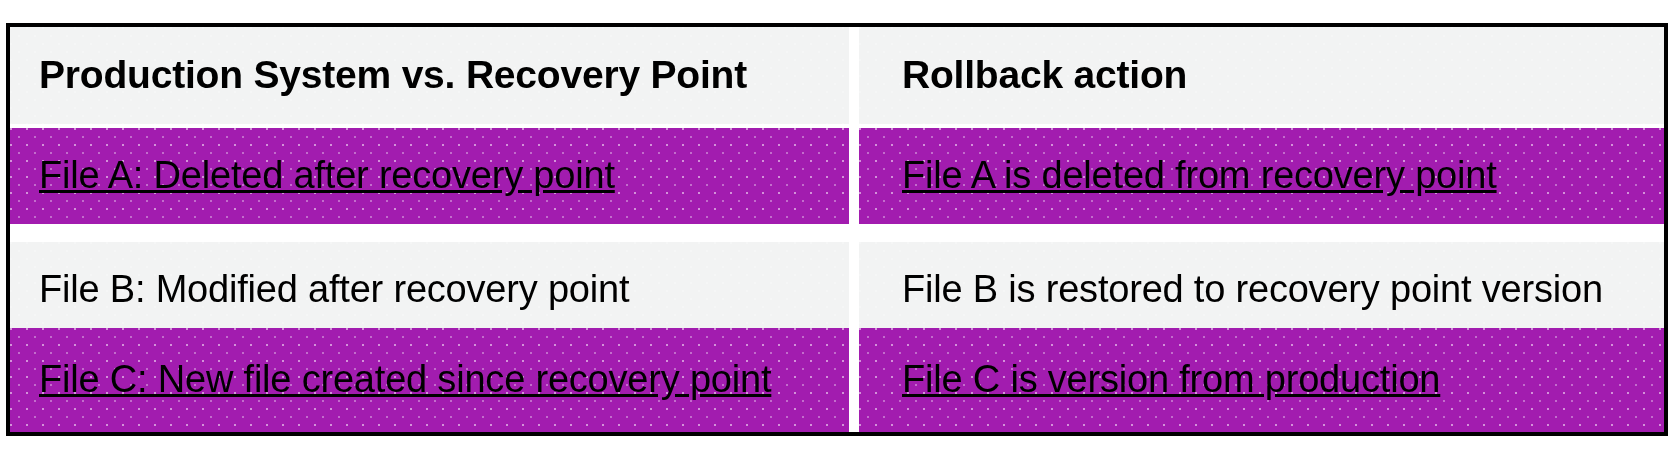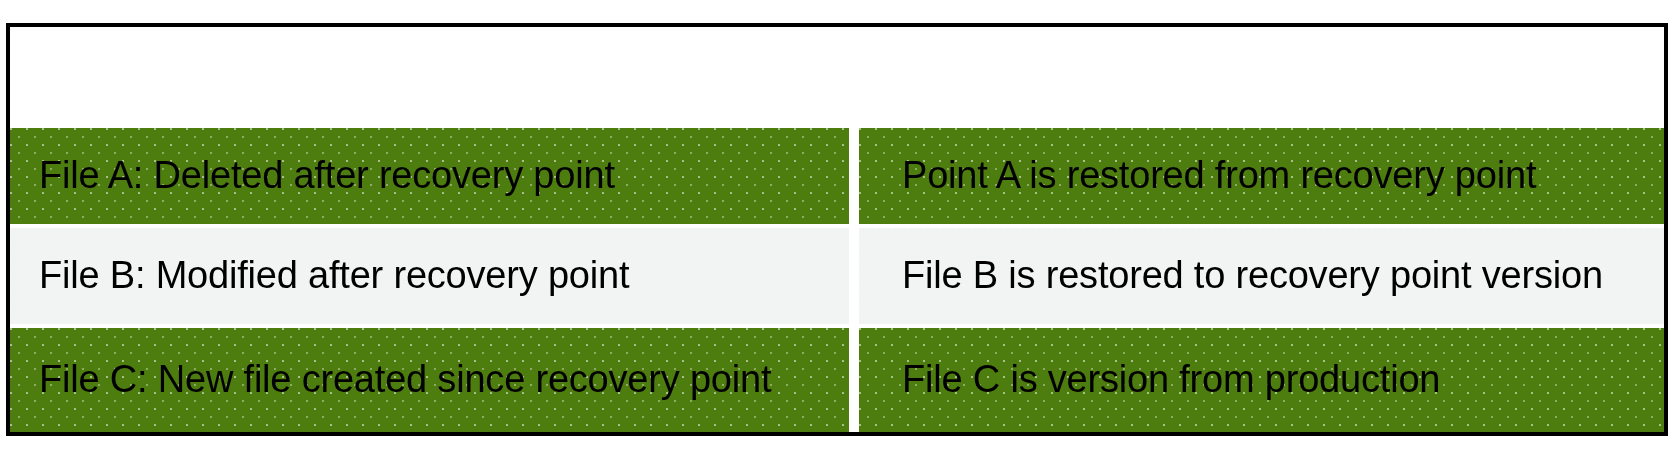--- a/index.html
+++ b/index.html
@@ -35,21 +35,21 @@
 
   
   .row {
     position: absolute;
     left: 0;
     width: 100%;
     display: flex;
   }
   .row.r0 { top: 0px;   height: 97px;  }
   .row.r1 { top: 101px; height: 96px;  }
-  .row.r2 { top: 201px; height: 96px;  }
+  .row.r2 { top: 215px; height: 96px;  }
   .row.r3 { top: 301px; height: 104px; }
 
   .cell {
     position: relative;
     box-sizing: border-box;
     display: flex;
     align-items: center;
     overflow: hidden;
     color: #000000;
   }
@@ -63,21 +63,21 @@
     background: #ffffff;
   }
   .cell.col1 {
     flex: 1 1 auto;
     padding-left: 43px;
     padding-right: 14px;
   }
 
   
   .tint-light { background-color: #f2f3f3; }
-  .tint-dark  { background-color: #4d7c0f; }
+  .tint-dark  { background-color: #a21caf; text-decoration: underline; }
 
   
   .tint-light::before,
   .tint-dark::before {
     content: "";
     position: absolute;
     inset: 0;
     pointer-events: none;
     background-image:
       radial-gradient(circle at 1px 1px, rgba(255,255,255,0.95) 1px, transparent 1.4px),
@@ -104,28 +104,37 @@
     font-weight: normal;
     letter-spacing: -0.2px;
   }
 </style>
 </head>
 <body>
 
 <div id="table-frame">
   <div id="table-inner">
 
+    <div class="row r0">
+      <div class="cell col0 tint-light">
+        <span class="cell-text header-text">Production System vs. Recovery Point</span>
+      </div>
+      <div class="cell gap"></div>
+      <div class="cell col1 tint-light">
+        <span class="cell-text header-text">Rollback action</span>
+      </div>
+    </div>
 
     <div class="row r1">
       <div class="cell col0 tint-dark">
         <span class="cell-text body-text">File A: Deleted after recovery point</span>
       </div>
       <div class="cell gap"></div>
       <div class="cell col1 tint-dark">
-        <span class="cell-text body-text">Point A is restored from recovery point</span>
+        <span class="cell-text body-text">File A is deleted from recovery point</span>
       </div>
     </div>
 
     <div class="row r2">
       <div class="cell col0 tint-light">
         <span class="cell-text body-text">File B: Modified after recovery point</span>
       </div>
       <div class="cell gap"></div>
       <div class="cell col1 tint-light">
         <span class="cell-text body-text">File B is restored to recovery point version</span>

